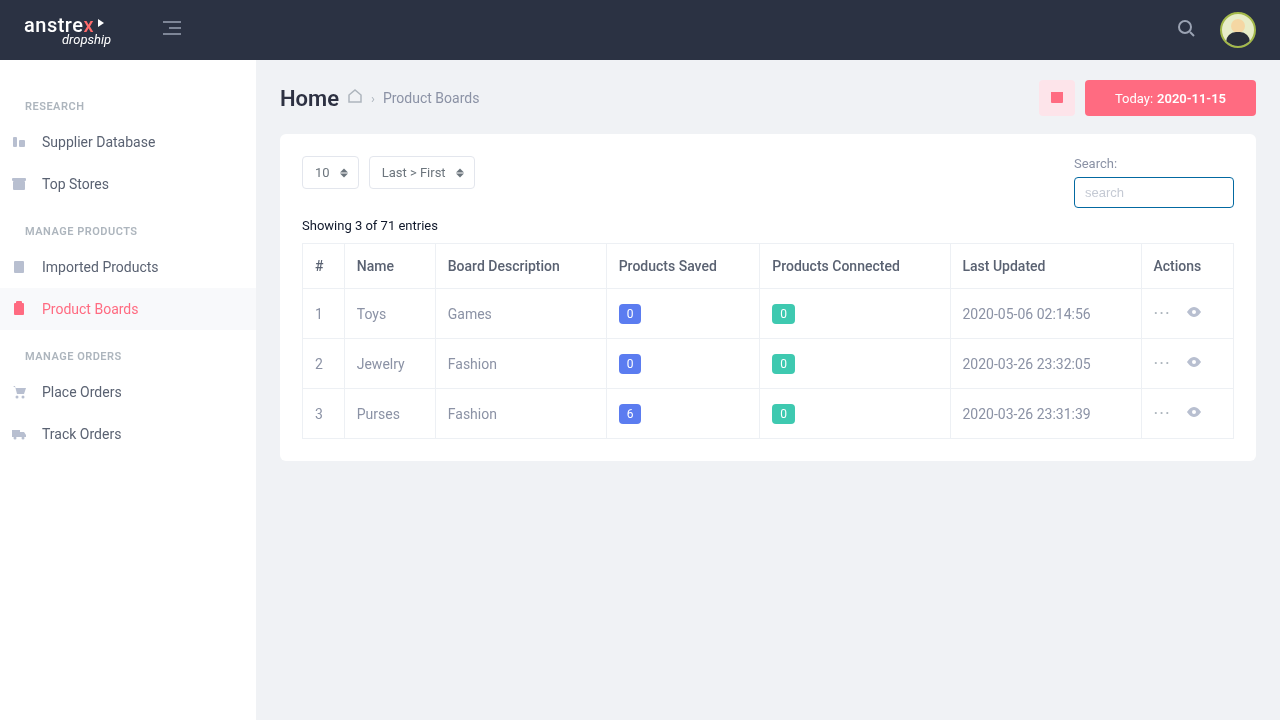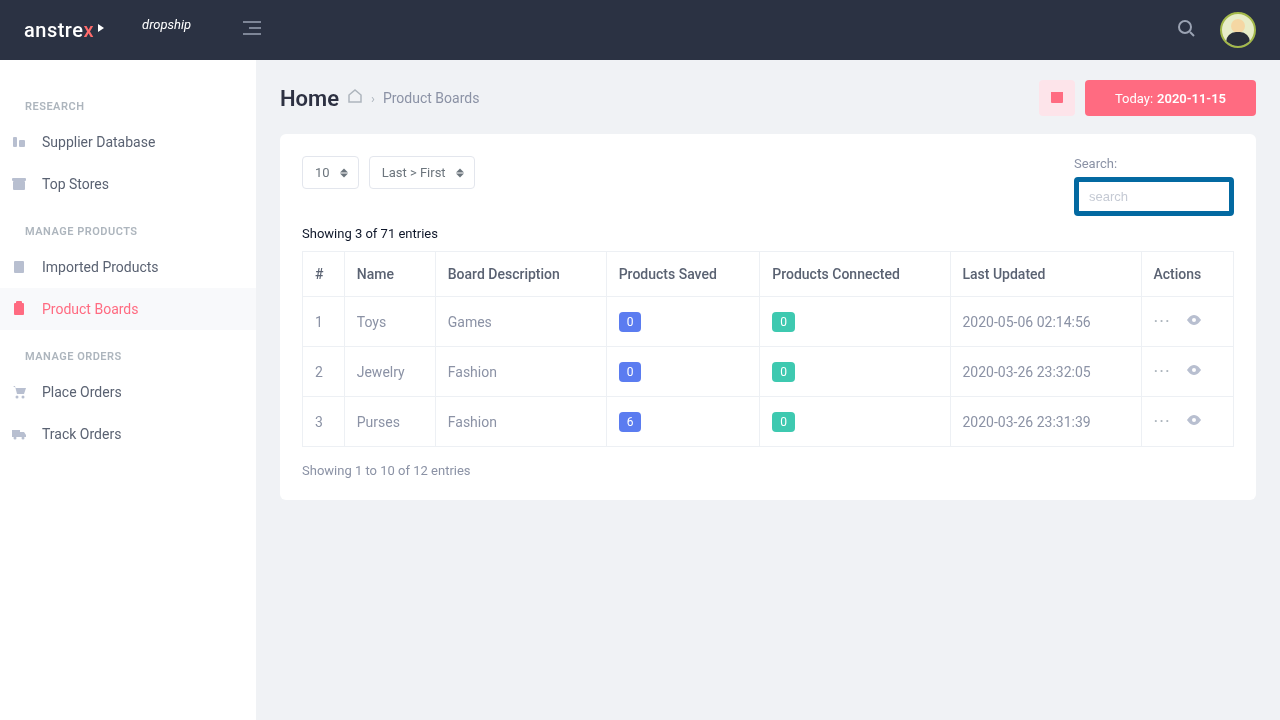--- a/index.html
+++ b/index.html
@@ -1,20 +1,20 @@
 <!DOCTYPE html>
 <html><head>
 <meta charset="utf-8">
 <style>
 * { margin: 0; padding: 0; box-sizing: border-box; }
 body { font-family: -apple-system, BlinkMacSystemFont, "Segoe UI", Roboto, sans-serif; background: #f0f2f5; color: #6c757d; }
 
 .topbar { background: #2b3243; height: 60px; display: flex; align-items: center; padding: 0 24px; justify-content: space-between; }
 .topbar-left { display: flex; align-items: center; gap: 50px; }
-.logo { color: #fff; display: flex; flex-direction: row; line-height: 1; }
+.logo { color: #fff; display: flex; flex-direction: column; line-height: 1; }
 .logo-main { font-size: 20px; font-weight: 500; letter-spacing: 0.5px; display: flex; align-items: center; }
 .logo-main .x { color: #ff6b6b; }
 .logo-arrow { display: inline-block; width: 0; height: 0; border-left: 6px solid #fff; border-top: 4px solid transparent; border-bottom: 4px solid transparent; margin-left: 4px; transform: translateY(-2px); }
 .logo-sub { font-size: 13px; font-style: italic; margin-left: 38px; margin-top: -2px; }
 .menu-toggle { cursor: pointer; }
 .menu-toggle svg { stroke: #9ba3b3; }
 .topbar-right { display: flex; align-items: center; gap: 24px; }
 .search-btn svg { stroke: #9ba3b3; }
 .avatar { width: 36px; height: 36px; border-radius: 50%; background: #e8edc8; border: 2px solid #a4b94a; position: relative; overflow: hidden; }
 .avatar::before { content: ""; position: absolute; top: 5px; left: 50%; transform: translateX(-50%); width: 14px; height: 14px; background: #f5d7a3; border-radius: 50%; }
@@ -47,21 +47,21 @@
 .add-btn svg { stroke: #fff; }
 
 .controls { display: flex; justify-content: space-between; align-items: flex-start; margin-bottom: 10px; }
 .controls-left { display: flex; gap: 10px; }
 .dd { border: 1px solid #e3e6ed; border-radius: 4px; padding: 8px 28px 8px 12px; font-size: 13px; color: #6c757d; position: relative; cursor: pointer; background: #fff; }
 .dd .chev { position: absolute; right: 10px; top: 50%; transform: translateY(-50%); display: flex; flex-direction: column; gap: 1px; }
 .dd .chev::before { content: ""; border-left: 4px solid transparent; border-right: 4px solid transparent; border-bottom: 4px solid #6c757d; }
 .dd .chev::after { content: ""; border-left: 4px solid transparent; border-right: 4px solid transparent; border-top: 4px solid #6c757d; }
 .search-wrap { text-align: left; }
 .search-label { font-size: 13px; color: #8b92a5; margin-bottom: 6px; }
-.search-input { border: 5px solid #0369a1; border-radius: 4px; padding: 7px 10px; font-size: 13px; width: 160px; }
+.search-input { border: 1px solid #0369a1; border-radius: 4px; padding: 7px 10px; font-size: 13px; width: 160px; }
 .search-input::placeholder { color: #c5cad4; }
 
 .info-line { font-size: 13px; color: #0f172a; margin-bottom: 10px; }
 
 table { width: 100%; border-collapse: collapse; }
 th, td { text-align: left; padding: 14px 12px; font-size: 14px; border: 1px solid #edf0f4; }
 th { font-weight: 500; color: #5a6272; background: #fff; }
 td { color: #8b92a5; }
 .badge { display: inline-block; min-width: 22px; padding: 3px 8px; border-radius: 4px; color: #fff; font-size: 12px; text-align: center; }
 .badge-blue { background: #5b7cf0; }
@@ -276,16 +276,15 @@
                   <span class="eye"><svg width="18" height="18" viewBox="0 0 18 18">
                       <path d="M9 4C5 4 2 9 2 9s3 5 7 5 7-5 7-5-3-5-7-5z"></path>
                       <circle cx="9" cy="9" r="2" fill="#fff"></circle>
                     </svg></span>
                 </div>
               </td>
             </tr>
           </tbody>
       </table>
 
-      <div class="footer-info">Showing 1 to 10 of 12 entries</div>
     </div>
   </main>
 </div>
 
 </body></html>

